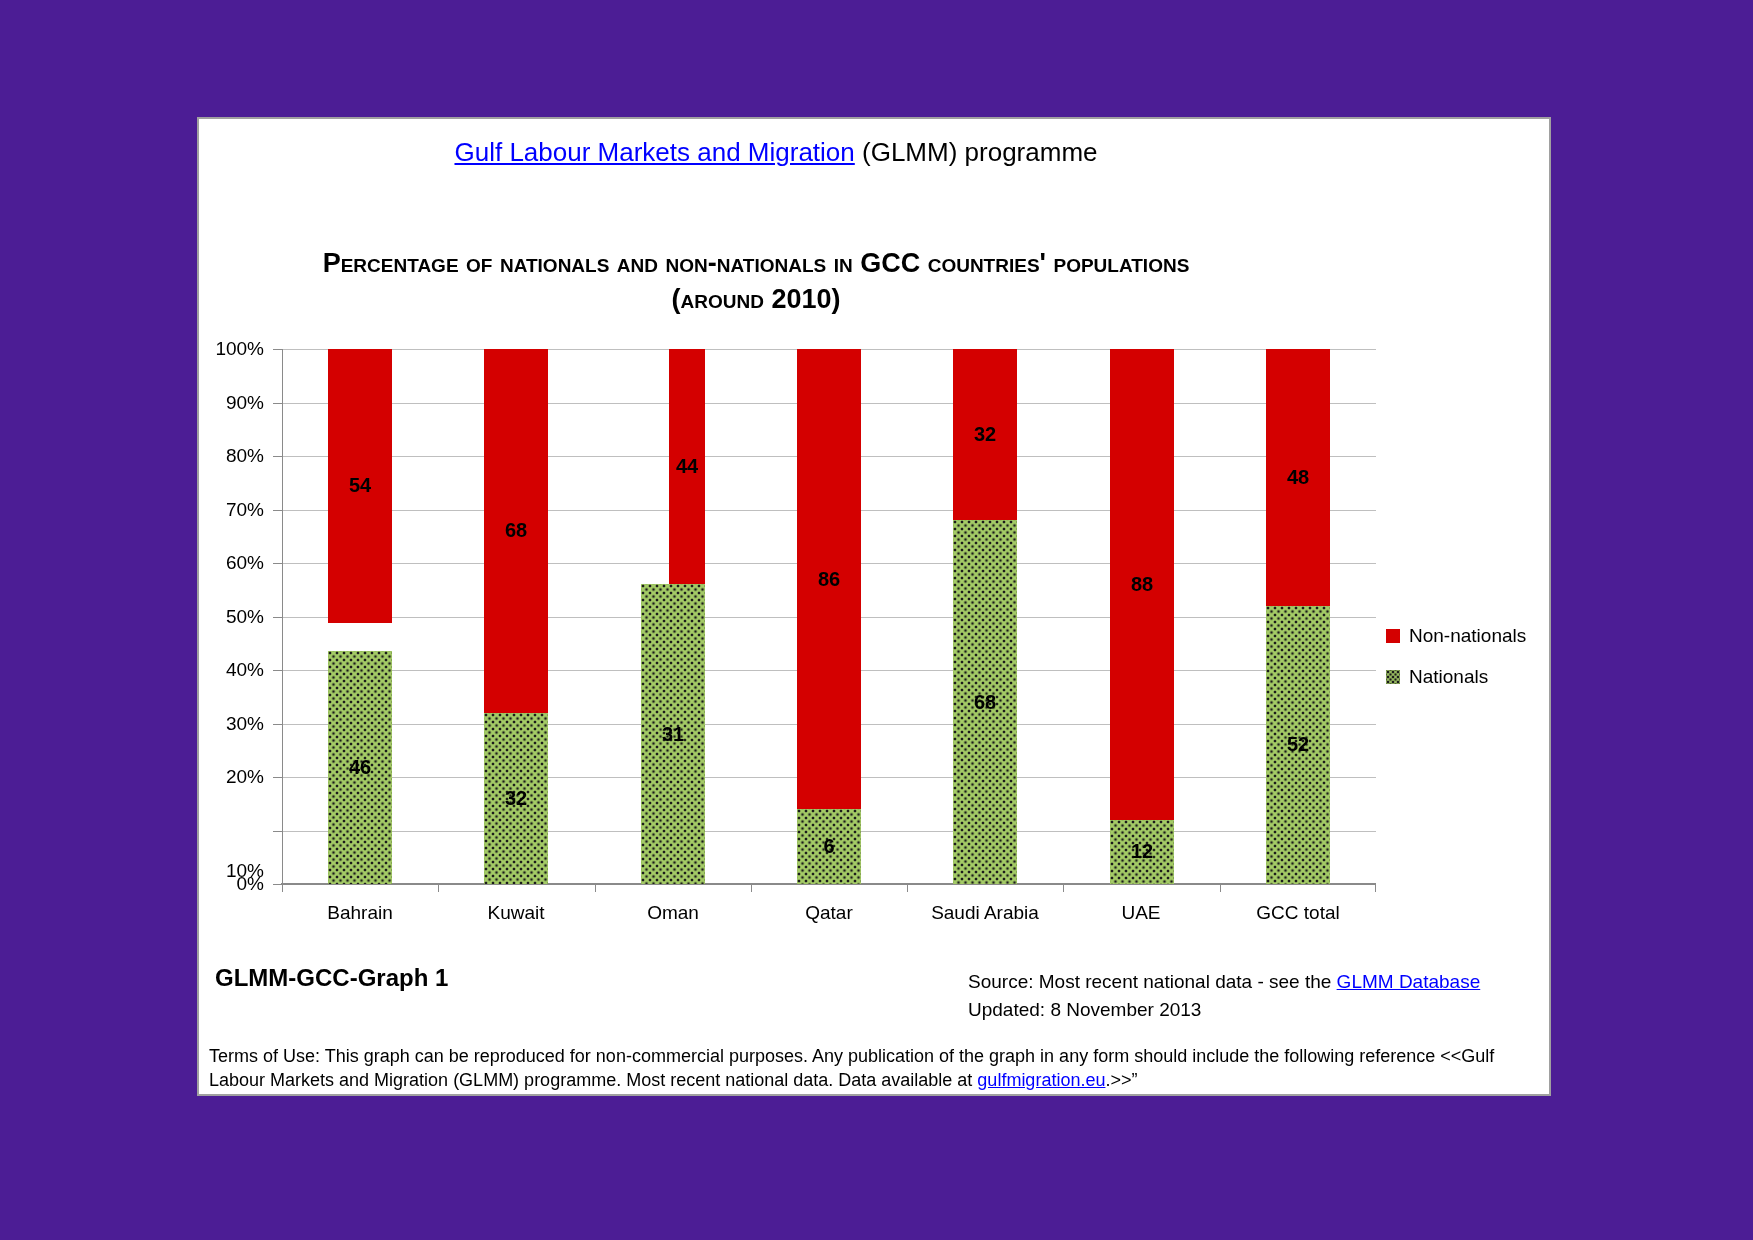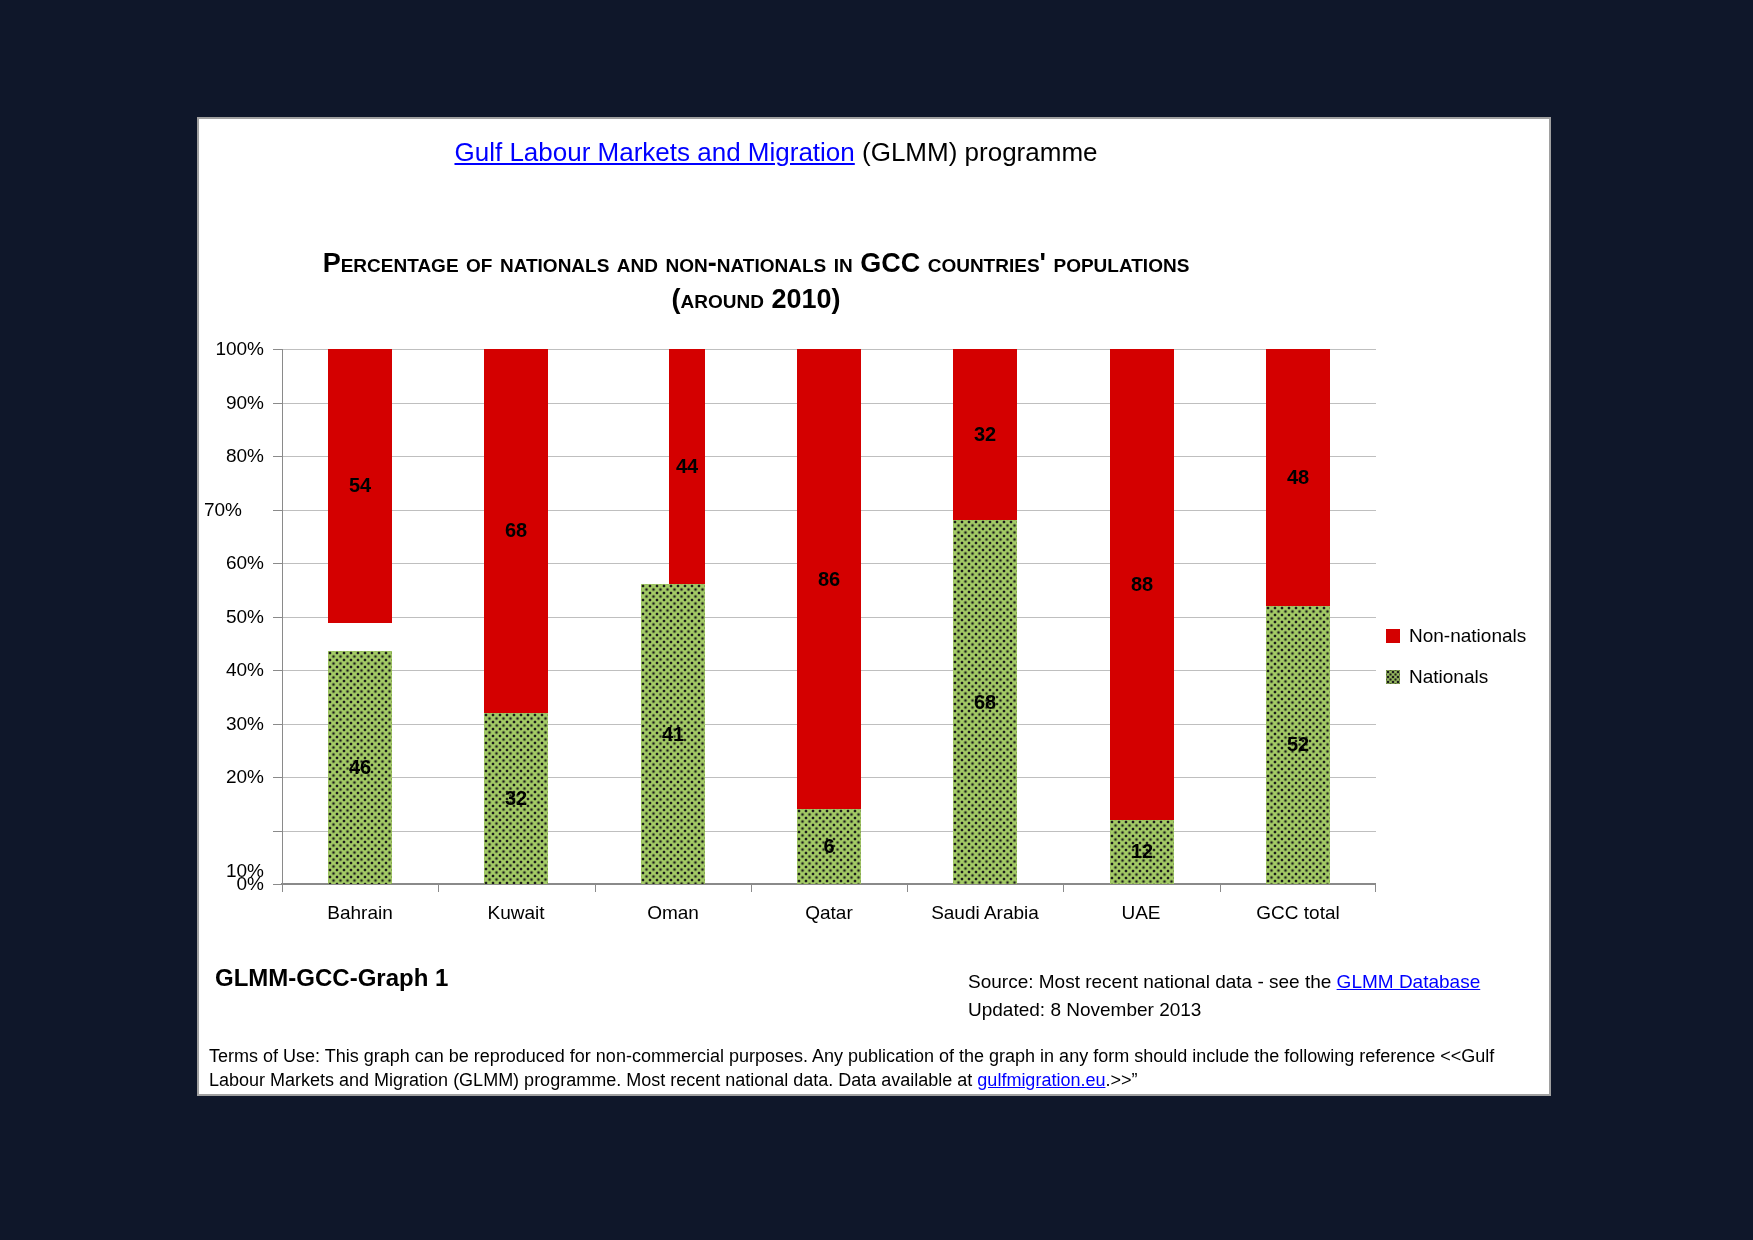--- a/index.html
+++ b/index.html
@@ -1,17 +1,17 @@
 <!DOCTYPE html>
 <html><head>
 <meta charset="utf-8">
 <style>
   html,body{margin:0;padding:0;background:#ffffff;}
   #canvas{
-    position:relative;width:1753px;height:1240px;background:#0f172a;
+    position:relative;width:1753px;height:1240px;background:#4c1d95;
     font-family:"Liberation Sans",sans-serif;color:#000;overflow:hidden;
   }
   #frame{
     position:absolute;left:197px;top:117px;width:1354px;height:979px;
     border:2px solid #a0a0a0;background:#ffffff;box-sizing:border-box;
   }
   .page-title{
     position:absolute;top:18px;left:0;width:1154px;text-align:center;
     font-size:26px;white-space:nowrap;
   }
@@ -81,21 +81,21 @@
         <div class="ytick" style="top: 0px;"></div>
         <div class="ylabel" style="top: -11px;">100%</div>
         <div class="gridline" style="top: 54px;"></div>
         <div class="ytick" style="top: 54px;"></div>
         <div class="ylabel" style="top: 43px;">90%</div>
         <div class="gridline" style="top: 107px;"></div>
         <div class="ytick" style="top: 107px;"></div>
         <div class="ylabel" style="top: 96px;">80%</div>
         <div class="gridline" style="top: 161px;"></div>
         <div class="ytick" style="top: 161px;"></div>
-        <div class="ylabel" style="top: 150px; text-align: center;">70%</div>
+        <div class="ylabel" style="top: 150px;">70%</div>
         <div class="gridline" style="top: 214px;"></div>
         <div class="ytick" style="top: 214px;"></div>
         <div class="ylabel" style="top: 203px;">60%</div>
         <div class="gridline" style="top: 268px;"></div>
         <div class="ytick" style="top: 268px;"></div>
         <div class="ylabel" style="top: 257px;">50%</div>
         <div class="gridline" style="top: 321px;"></div>
         <div class="ytick" style="top: 321px;"></div>
         <div class="ylabel" style="top: 310px;">40%</div>
         <div class="gridline" style="top: 375px;"></div>
@@ -135,21 +135,21 @@
           <div class="seg fill-nationals" style="height: 171.2px;">
             <span class="val">32</span>
           </div>
         </div>
         <div class="xlabel" style="left: 156px; width: 156px;">Kuwait</div>
         <div class="bar" style="left: 359px;">
           <div class="seg fill-non-nationals" style="height: 235.4px; margin-left: 28px;">
             <span class="val">44</span>
           </div>
           <div class="seg fill-nationals" style="height: 299.6px;">
-            <span class="val">41</span>
+            <span class="val">31</span>
           </div>
         </div>
         <div class="xlabel" style="left: 313px; width: 156px;">Oman</div>
         <div class="bar" style="left: 515px;">
           <div class="seg fill-non-nationals" style="height: 460.1px;">
             <span class="val">86</span>
           </div>
           <div class="seg fill-nationals" style="height: 74.9px;">
             <span class="val">6</span>
           </div>

